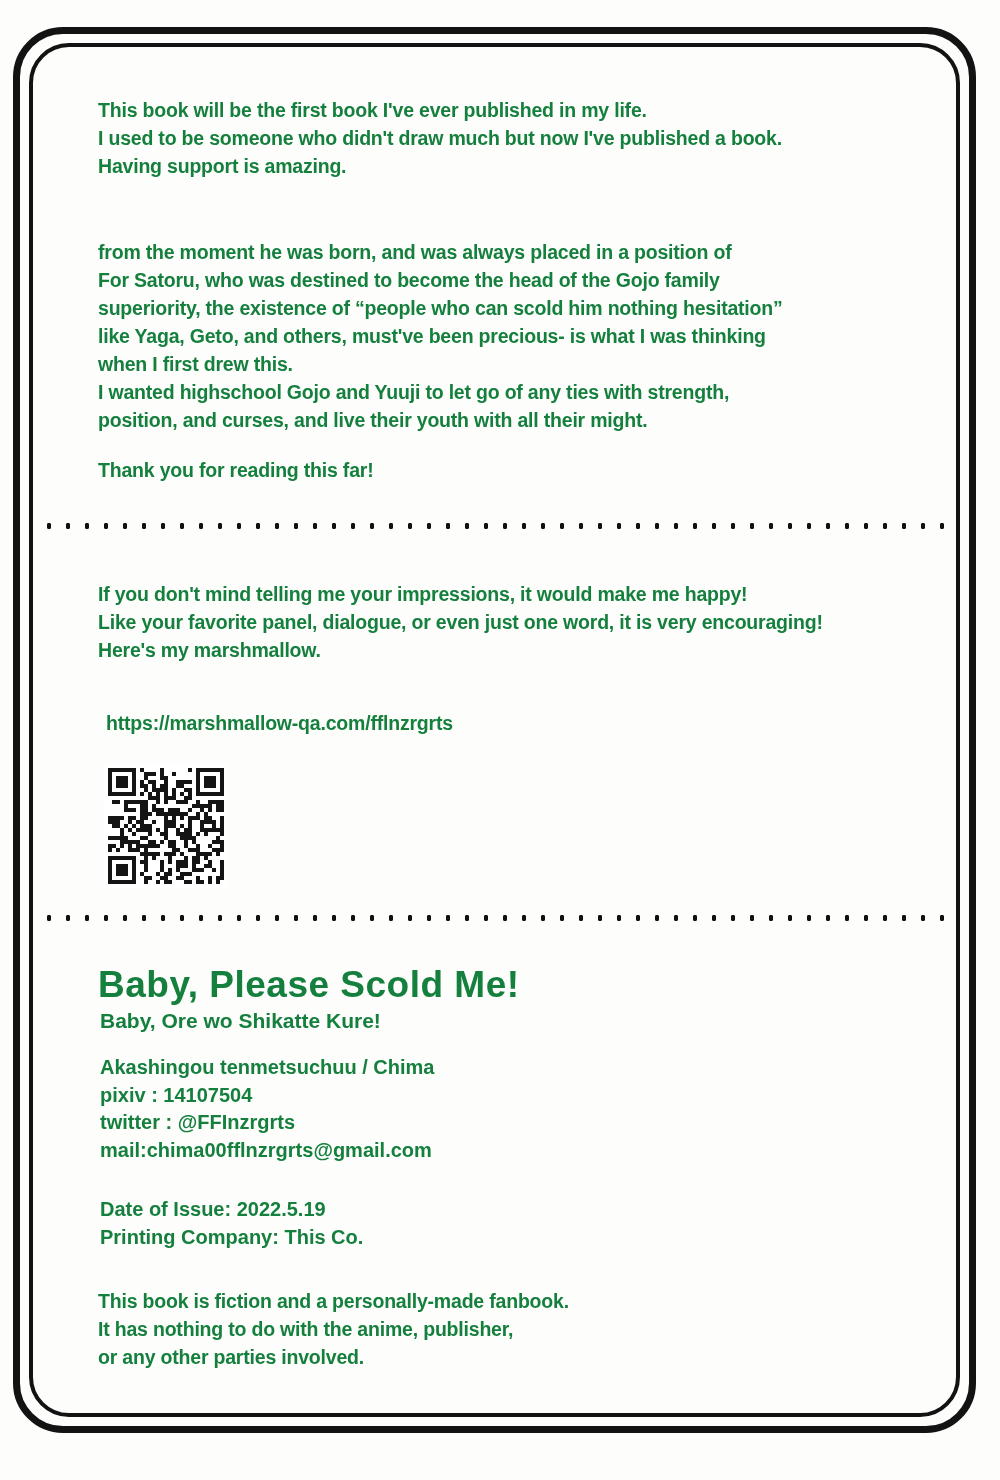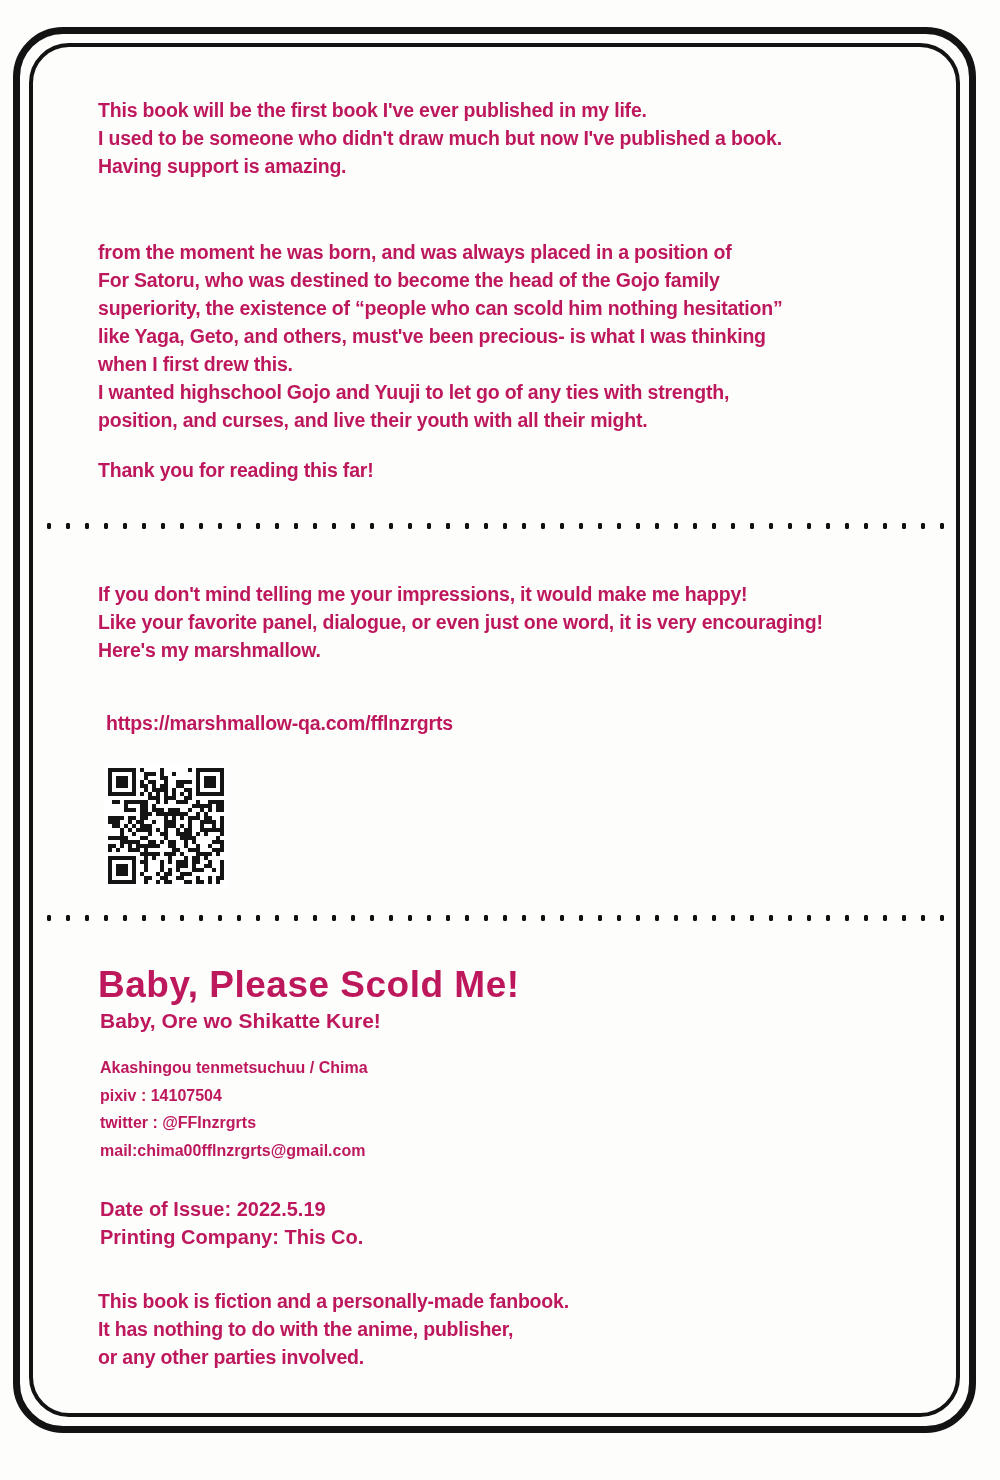--- a/index.html
+++ b/index.html
@@ -1,21 +1,21 @@
 <!DOCTYPE html>
 <html><head>
 <meta charset="utf-8">
 <style>
   html,body{margin:0;padding:0;background:#ffffff;}
   .page{
     position:relative;
     width:1000px;height:1480px;
     background:#fdfdfc;
     font-family:"Liberation Sans",sans-serif;
-    color:#be185d;
+    color:#15803d;
     overflow:hidden;
   }
   .frame-outer{
     position:absolute;left:13px;top:27px;
     width:963px;height:1406px;
     border:7px solid #131313;
     border-radius:50px;
     box-sizing:border-box;
   }
   .frame-inner{
@@ -43,21 +43,21 @@
     font-size:37px;line-height:42px;font-weight:700;
     letter-spacing:0.5px;white-space:nowrap;
   }
   .romaji{
     position:absolute;left:100px;top:1008px;
     font-size:21px;line-height:26px;font-weight:700;
     white-space:nowrap;
   }
   .credits{
     position:absolute;left:100px;top:1054px;
-    font-size:16px;line-height:27.5px;font-weight:700;
+    font-size:20px;line-height:27.5px;font-weight:700;
     white-space:nowrap;
   }
   .issue{
     position:absolute;left:100px;top:1196px;
     font-size:20px;line-height:27.5px;font-weight:700;
     white-space:nowrap;
   }
   .disclaimer{top:1288px;line-height:27.5px;}
   .qr{
     position:absolute;left:104px;top:764px;

